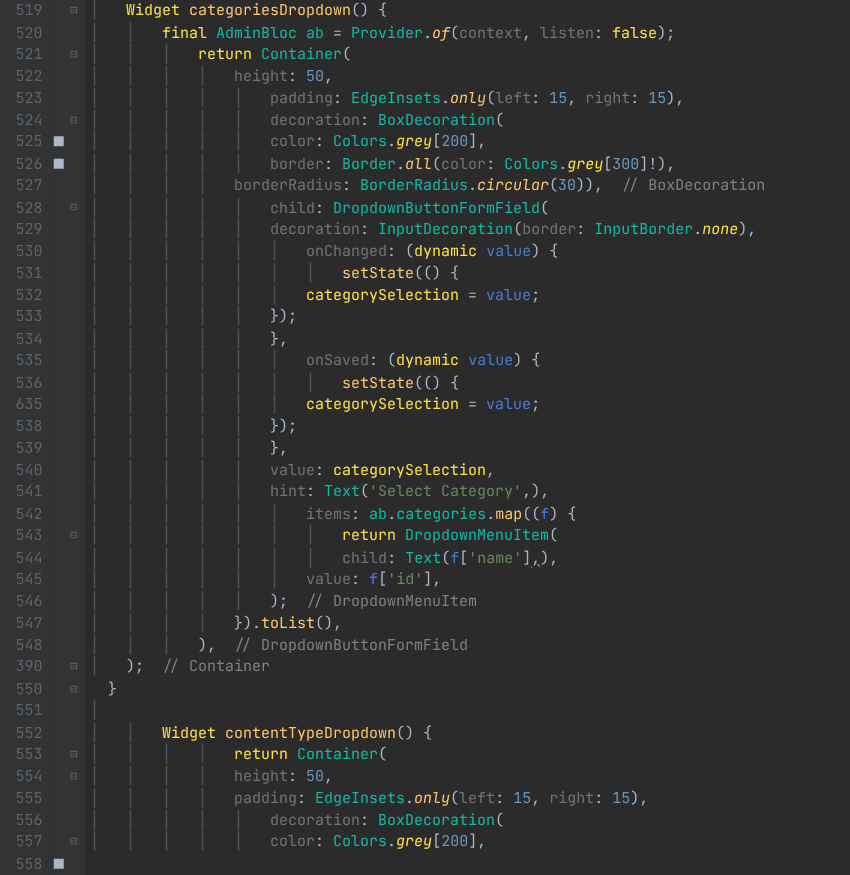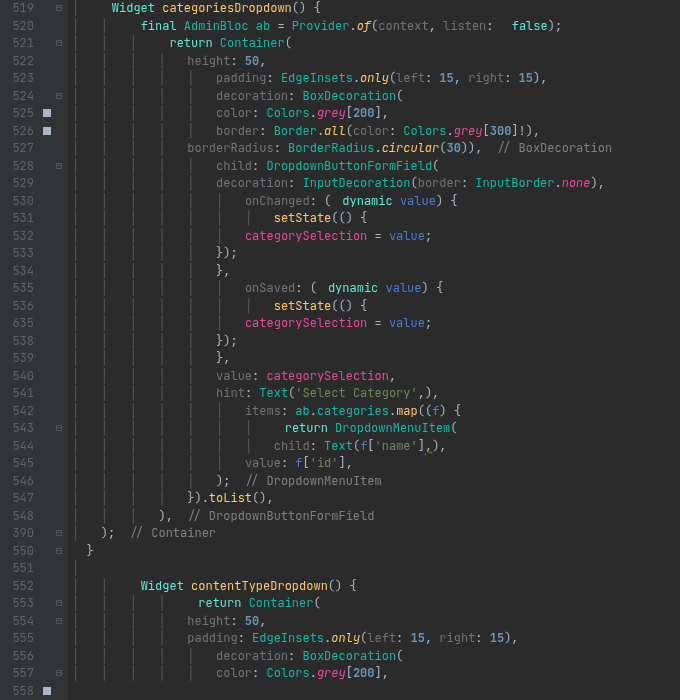--- a/index.html
+++ b/index.html
@@ -5,28 +5,28 @@
   html,body{margin:0;padding:0;background:#2b2b2b;color:#a9b7c6;font-family:"JetBrains Mono","Fira Code",Consolas,monospace;font-size:12px;line-height:17.5px;}
   .editor{display:flex;width:680px;height:700px;overflow:hidden;}
   .gutter{flex:0 0 34px;background:#313335;text-align:right;padding-right:8px;color:#606366;user-select:none;}
   .gutter .ln{height:17.5px;}
   .marks{flex:0 0 10px;background:#313335;position:relative;}
   .mark{position:absolute;left:1px;width:8px;height:8px;background:#a9b7c6;}
   .folds{flex:0 0 16px;background:#313335;position:relative;color:#606366;}
   .fold{position:absolute;left:2px;width:10px;height:10px;font-size:10px;line-height:10px;text-align:center;color:#606366;}
   .code{flex:1;background:#2b2b2b;position:relative;padding-left:4px;}
   .code .row{height:17.5px;white-space:pre;}
-  .kw{color:#5eead4;margin-left:11px;}
+  .kw{color:#fde047;}
   .fn{color:#ffc66d;}
   .id{color:#14b8a6;}
-  .num{color:#6897bb;font-weight:bold;}
+  .num{color:#6897bb;}
   .str{color:#6a8759;}
   .cm{color:#808080;}
   .par{color:#72737a;}
-  .field{color:#ec4899;text-align:right;}
+  .field{color:#fde047;text-align:right;}
   .it{font-style:italic;margin-top:20px;}
   .pn{color:#a9b7c6;}
   .op{color:#a9b7c6;}
   .guide{color:#515151;}
   .arg{color:#467cda;}
   .warn{text-decoration-line:underline;text-decoration-style:wavy;text-decoration-color:#808000;}
 </style>
 </head>
 <body>
 

